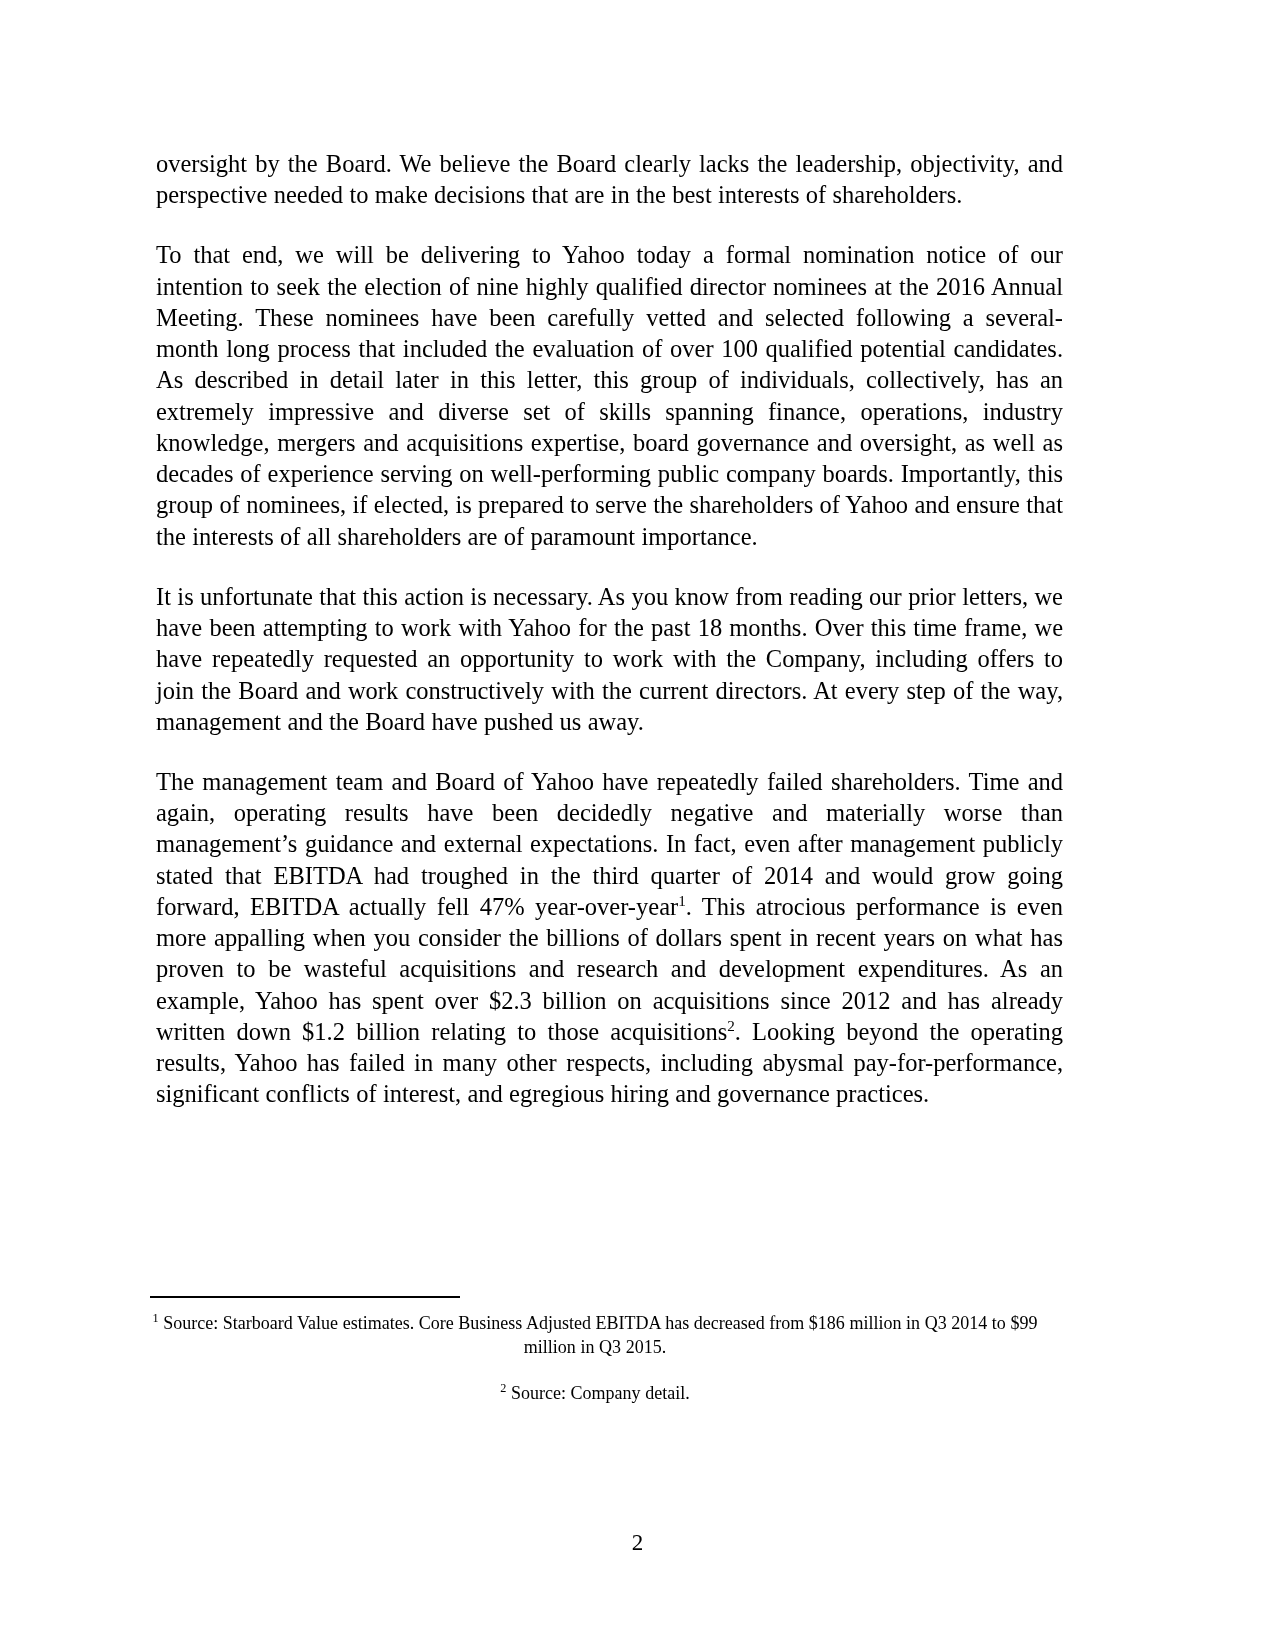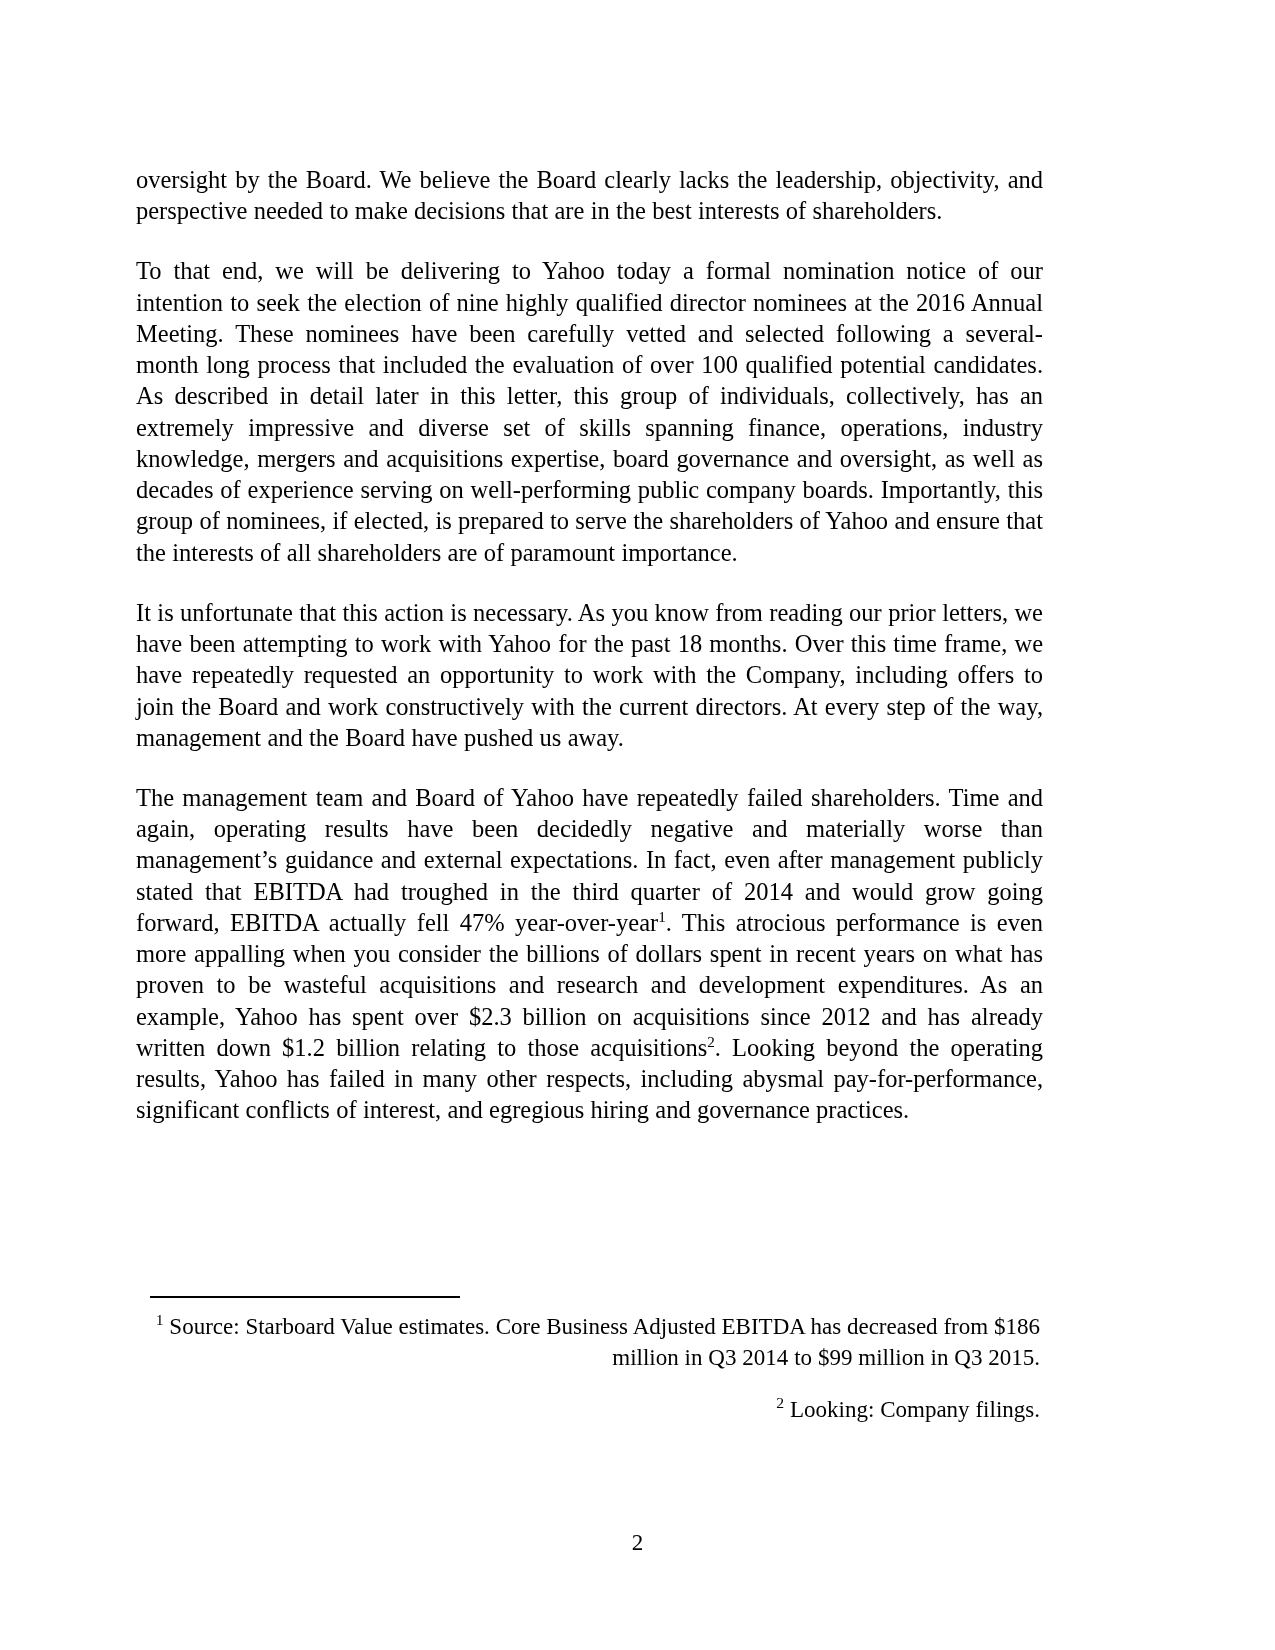--- a/index.html
+++ b/index.html
@@ -17,24 +17,23 @@
   }
   .page {
     position: relative;
     width: 1275px;
     height: 1650px;
     background: #ffffff;
     box-sizing: border-box;
   }
   .content {
     position: absolute;
-    left: 136px;
+    left: 156px;
     top: 148px;
     width: 907px;
-    margin-top: 16px;
   }
   p.body-para {
     margin: 0 0 29px 0;
     font-size: 24.5px;
     line-height: 1.275;
     text-align: justify;
     text-justify: inter-word;
     letter-spacing: -0.01px;
     word-spacing: 0.2px;
   }
@@ -53,23 +52,23 @@
     width: 890px;
   }
   .footnote-rule {
     width: 310px;
     height: 0;
     border-top: 2px solid #000000;
     margin: 0 0 14px 0;
   }
   p.footnote {
     margin: 0 0 22px 0;
-    font-size: 23px;
+    font-size: 18px;
     line-height: 1.33;
-    text-align: right;
+    text-align: center;
     word-spacing: 0.1px;
   }
   p.footnote:last-child {
     margin-bottom: 0;
   }
   p.footnote sup {
     font-size: 0.68em;
   }
   .page-number {
     position: absolute;
@@ -98,19 +97,19 @@
 
 
   </div>
 
   <div class="footnote-area">
 
     <div class="footnote-rule"></div>
 
     <p class="footnote"><sup>1</sup><span> Source: Starboard Value estimates. Core Business Adjusted EBITDA has decreased from $186 million in Q3 2014 to $99 million in Q3 2015.</span></p>
 
-    <p class="footnote"><sup>2</sup><span> Looking: Company filings.</span></p>
+    <p class="footnote"><sup>2</sup><span> Source: Company detail.</span></p>
 
   </div>
 
   <div class="page-number">2</div>
 
 </div>
 
 </body></html>

